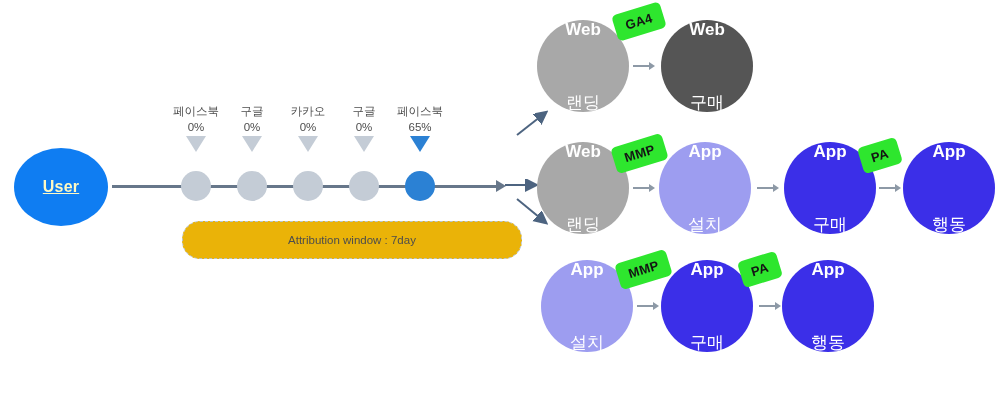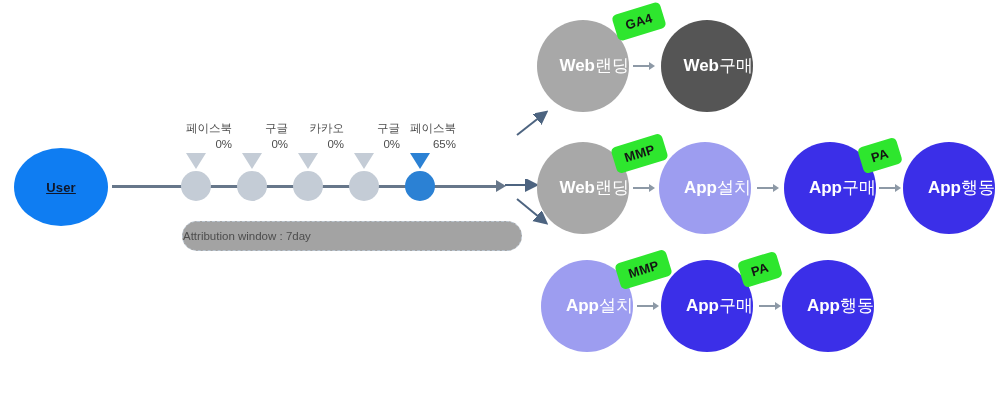--- a/index.html
+++ b/index.html
@@ -30,22 +30,22 @@
     top: 148px;
     width: 94px;
     height: 78px;
     border-radius: 50%;
     background: #0f7df2;
     display: flex;
     align-items: center;
     justify-content: center;
   }
   .user-circle .label {
-    color: #0f172a;
-    font-size: 13px;
+    color: #fef9c3;
+    font-size: 16px;
     font-weight: bold;
     letter-spacing: .2px;
     text-decoration: underline;
   }
 
   .timeline-line {
     position: absolute;
     left: 112px;
     top: 185px;
     width: 388px;
@@ -67,23 +67,23 @@
     top: 171px;
     width: 30px;
     height: 30px;
     border-radius: 50%;
     background: #c4ccd6;
   }
   .tl-dot.active { background: #2b81d4; }
 
   .tl-group {
     position: absolute;
-    top: 121px;
+    top: 104px;
     width: 72px;
-    text-align: right;
+    text-align: center;
   }
   .tl-group .ch-name {
     font-size: 11.5px;
     color: #4d4d4d;
     line-height: 15px;
     white-space: nowrap;
   }
   .tl-group .ch-pct {
     font-size: 11.5px;
     color: #4d4d4d;
@@ -96,51 +96,51 @@
     border-right: 10px solid transparent;
     border-top: 16px solid #c4ccd6;
   }
   .tl-group.active .tl-tri { border-top-color: #2b81d4; }
 
   .attr-window {
     position: absolute;
     left: 182px;
     top: 221px;
     width: 340px;
-    height: 30px;
+    height: 38px;
     box-sizing: border-box;
     border: 1.5px dashed #b9c4cf;
     border-radius: 18px;
-    background: #a3a3a3;
+    background: #eab308;
     display: flex;
     align-items: center;
-    justify-content: flex-start;
+    justify-content: center;
   }
   .attr-window .label {
     font-size: 11.5px;
     color: #4d4d4d;
   }
 
   
   .branch {
     position: absolute;
     stroke: #4d6480;
     fill: none;
   }
 
   
   .node {
     position: absolute;
     width: 92px;
     height: 92px;
     border-radius: 50%;
     display: flex;
-    flex-direction: row;
+    flex-direction: column;
     align-items: center;
-    justify-content: flex-end;
+    justify-content: space-between;
     line-height: 1.12;
   }
   .node .l1 {
     color: #ffffff;
     font-size: 17px;
     font-weight: bold;
   }
   .node .l2 {
     color: #ffffff;
     font-size: 17px;

